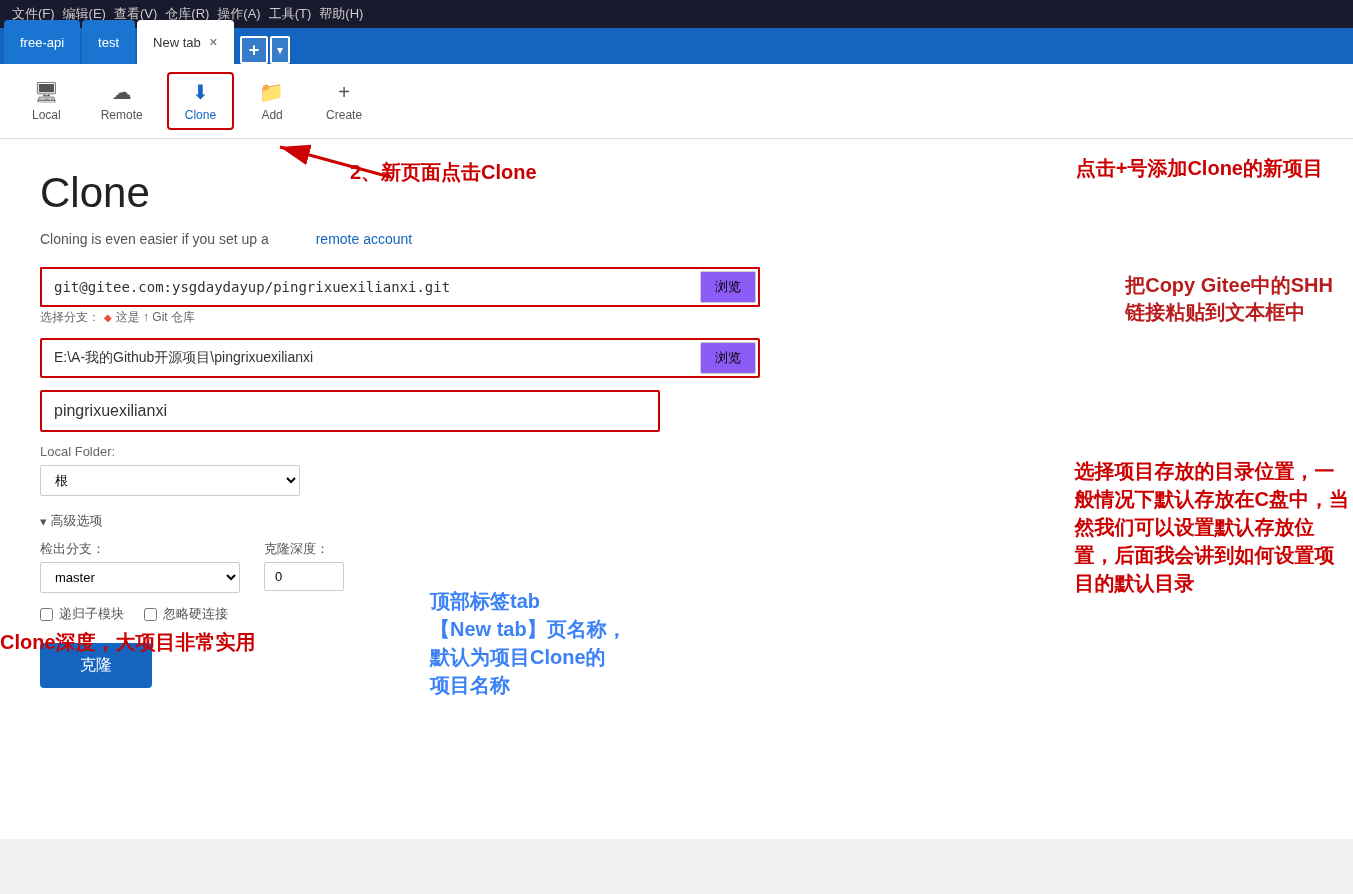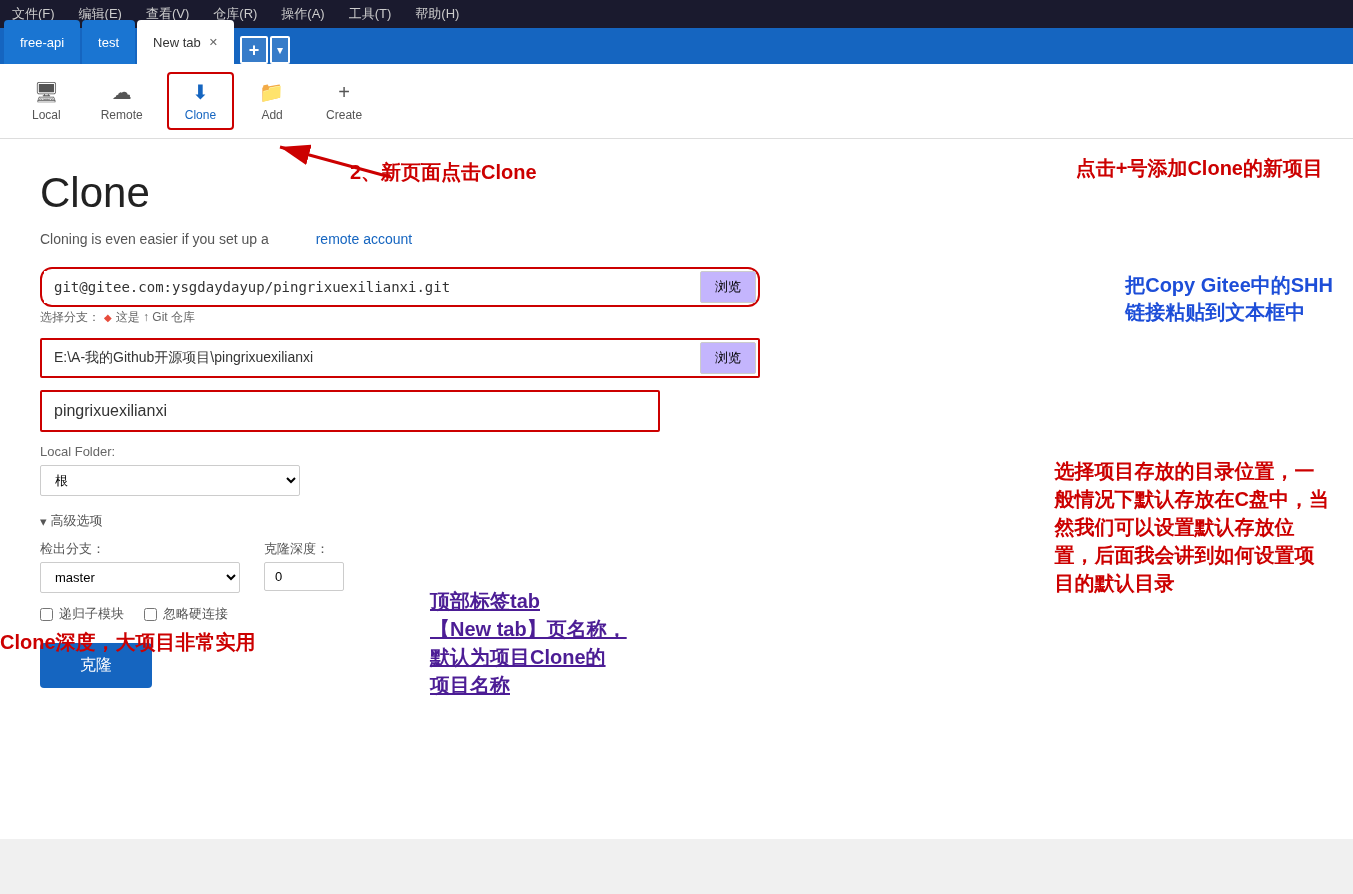--- a/index.html
+++ b/index.html
@@ -3,21 +3,20 @@
   <meta charset="utf-8">
   <style>
     * { box-sizing: border-box; margin: 0; padding: 0; }
     body { font-family: 'Microsoft YaHei', 'Segoe UI', sans-serif; background: #f0f0f0; font-size: 14px; }
     .menu-bar {
       background: #1a1a2e;
       display: flex;
       align-items: center;
       padding: 0 8px;
       height: 28px;
-      gap: 16px;
     }
     .menu-bar span {
       color: #ccc;
       font-size: 13px;
       cursor: pointer;
       padding: 2px 4px;
     }
 
     
     .tabs-bar {
@@ -144,35 +143,35 @@
 
     
     .form-group {
       margin-bottom: 12px;
     }
     .input-row {
       display: flex;
       align-items: center;
       gap: 8px;
       border: 2px solid #c00;
-      border-radius: 12px;
+      border-radius: 1px;
       padding: 2px;
       max-width: 720px;
     }
     .input-row input {
       flex: 1;
       border: none;
       outline: none;
       padding: 8px 10px;
       font-size: 14px;
       font-family: 'Consolas', monospace;
       color: #333;
     }
     .btn-browse {
-      background: #c4b5fd;
+      background: #8b5cf6;
       border: 1px solid #ccc;
       padding: 6px 14px;
       cursor: pointer;
       font-size: 13px;
       white-space: nowrap;
       border-radius: 2px;
     }
 
     .repo-type {
       font-size: 12px;
@@ -455,36 +454,36 @@
 
     <line x1="390" y1="38" x2="280" y2="8" stroke="#c00" stroke-width="3" marker-end="url(#arrowhead)"></line>
   </svg>
 
   
   <div style="position:absolute; top:16px; right:30px; color:#c00; font-size:20px; font-weight:bold; pointer-events:none; text-align:right; max-width:400px;">
     <span>点击+号添加Clone的新项目</span>
   </div>
 
   
-  <div style="position:absolute; top:110px; right:20px; color:#1d4ed8; font-size:20px; font-weight:bold; pointer-events:none; text-align:left; max-width:380px; white-space:pre-line;">
+  <div style="position:absolute; top:110px; right:20px; color:#b91c1c; font-size:20px; font-weight:bold; pointer-events:none; text-align:left; max-width:380px; white-space:pre-line;">
     <span>把Copy Gitee中的SHH
 链接粘贴到文本框中</span>
   </div>
 
   
-  <div style="position:absolute; top:290px; right:24px; color:#c00; font-size:20px; font-weight:bold; pointer-events:none; text-align:left; max-width:380px; white-space:pre-line; line-height:1.4;">
+  <div style="position:absolute; top:290px; right:4px; color:#c00; font-size:20px; font-weight:bold; pointer-events:none; text-align:left; max-width:380px; white-space:pre-line; line-height:1.4;">
     <span>选择项目存放的目录位置，一
 般情况下默认存放在C盘中，当
 然我们可以设置默认存放位
 置，后面我会讲到如何设置项
 目的默认目录</span>
   </div>
 
   
-  <div style="position:absolute; top:420px; left:430px; color:#4c1d95; font-size:20px; font-weight:bold; pointer-events:none; text-align:left; max-width:280px; white-space:pre-line; line-height:1.4;text-decoration:underline;">
+  <div style="position:absolute; top:420px; left:430px; color:#3b82f6; font-size:20px; font-weight:bold; pointer-events:none; text-align:left; max-width:280px; white-space:pre-line; line-height:1.4;">
     <span>顶部标签tab
 【New tab】页名称，
 默认为项目Clone的
 项目名称</span>
   </div>
 
   
   <div style="position:absolute; top:490px; left:0px; color:#c00; font-size:20px; font-weight:bold; pointer-events:none; white-space:nowrap;">
     <span>Clone深度，大项目非常实用</span>
   </div>

